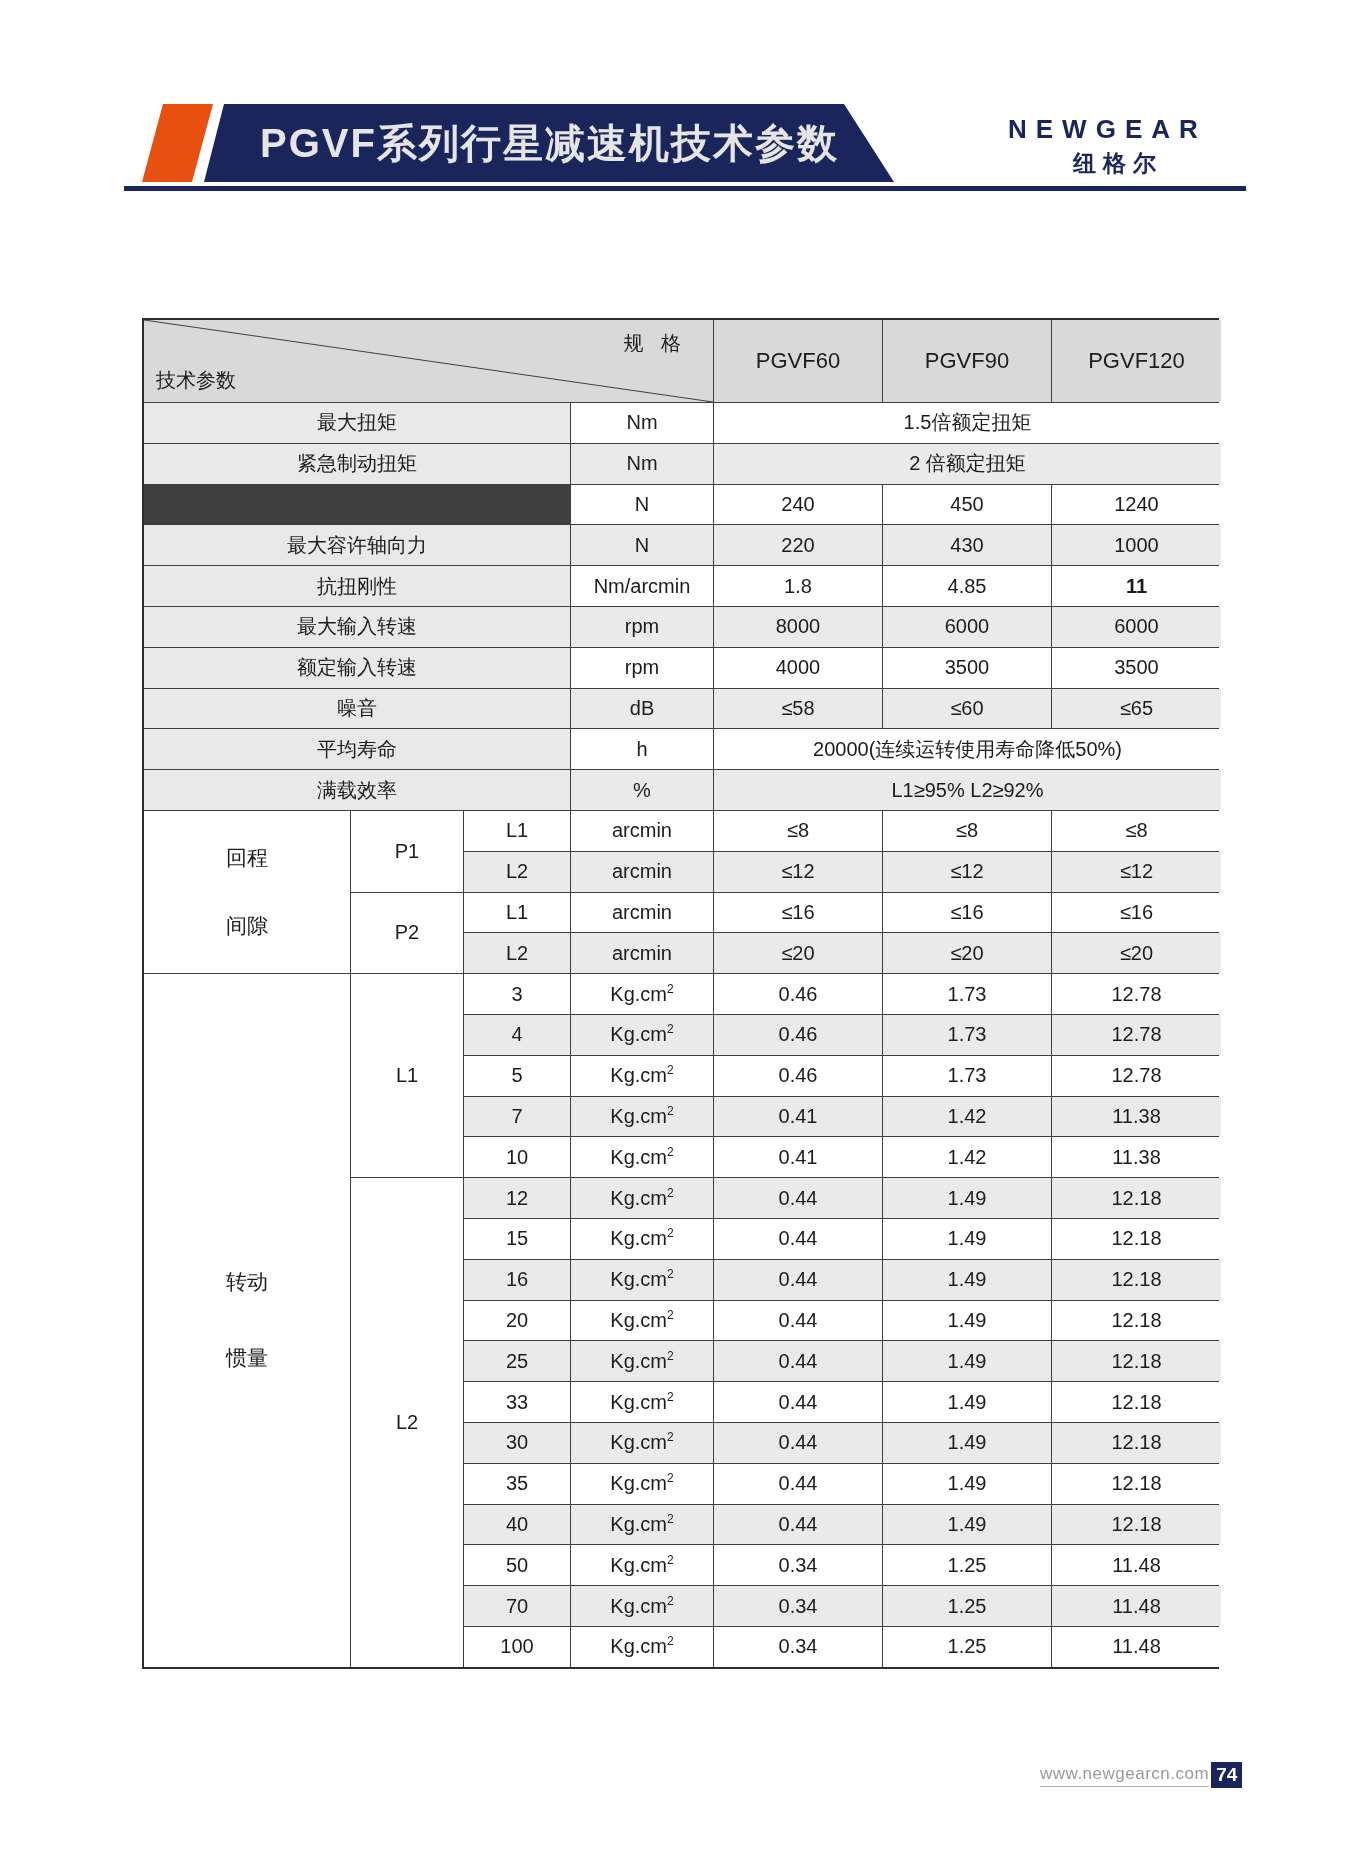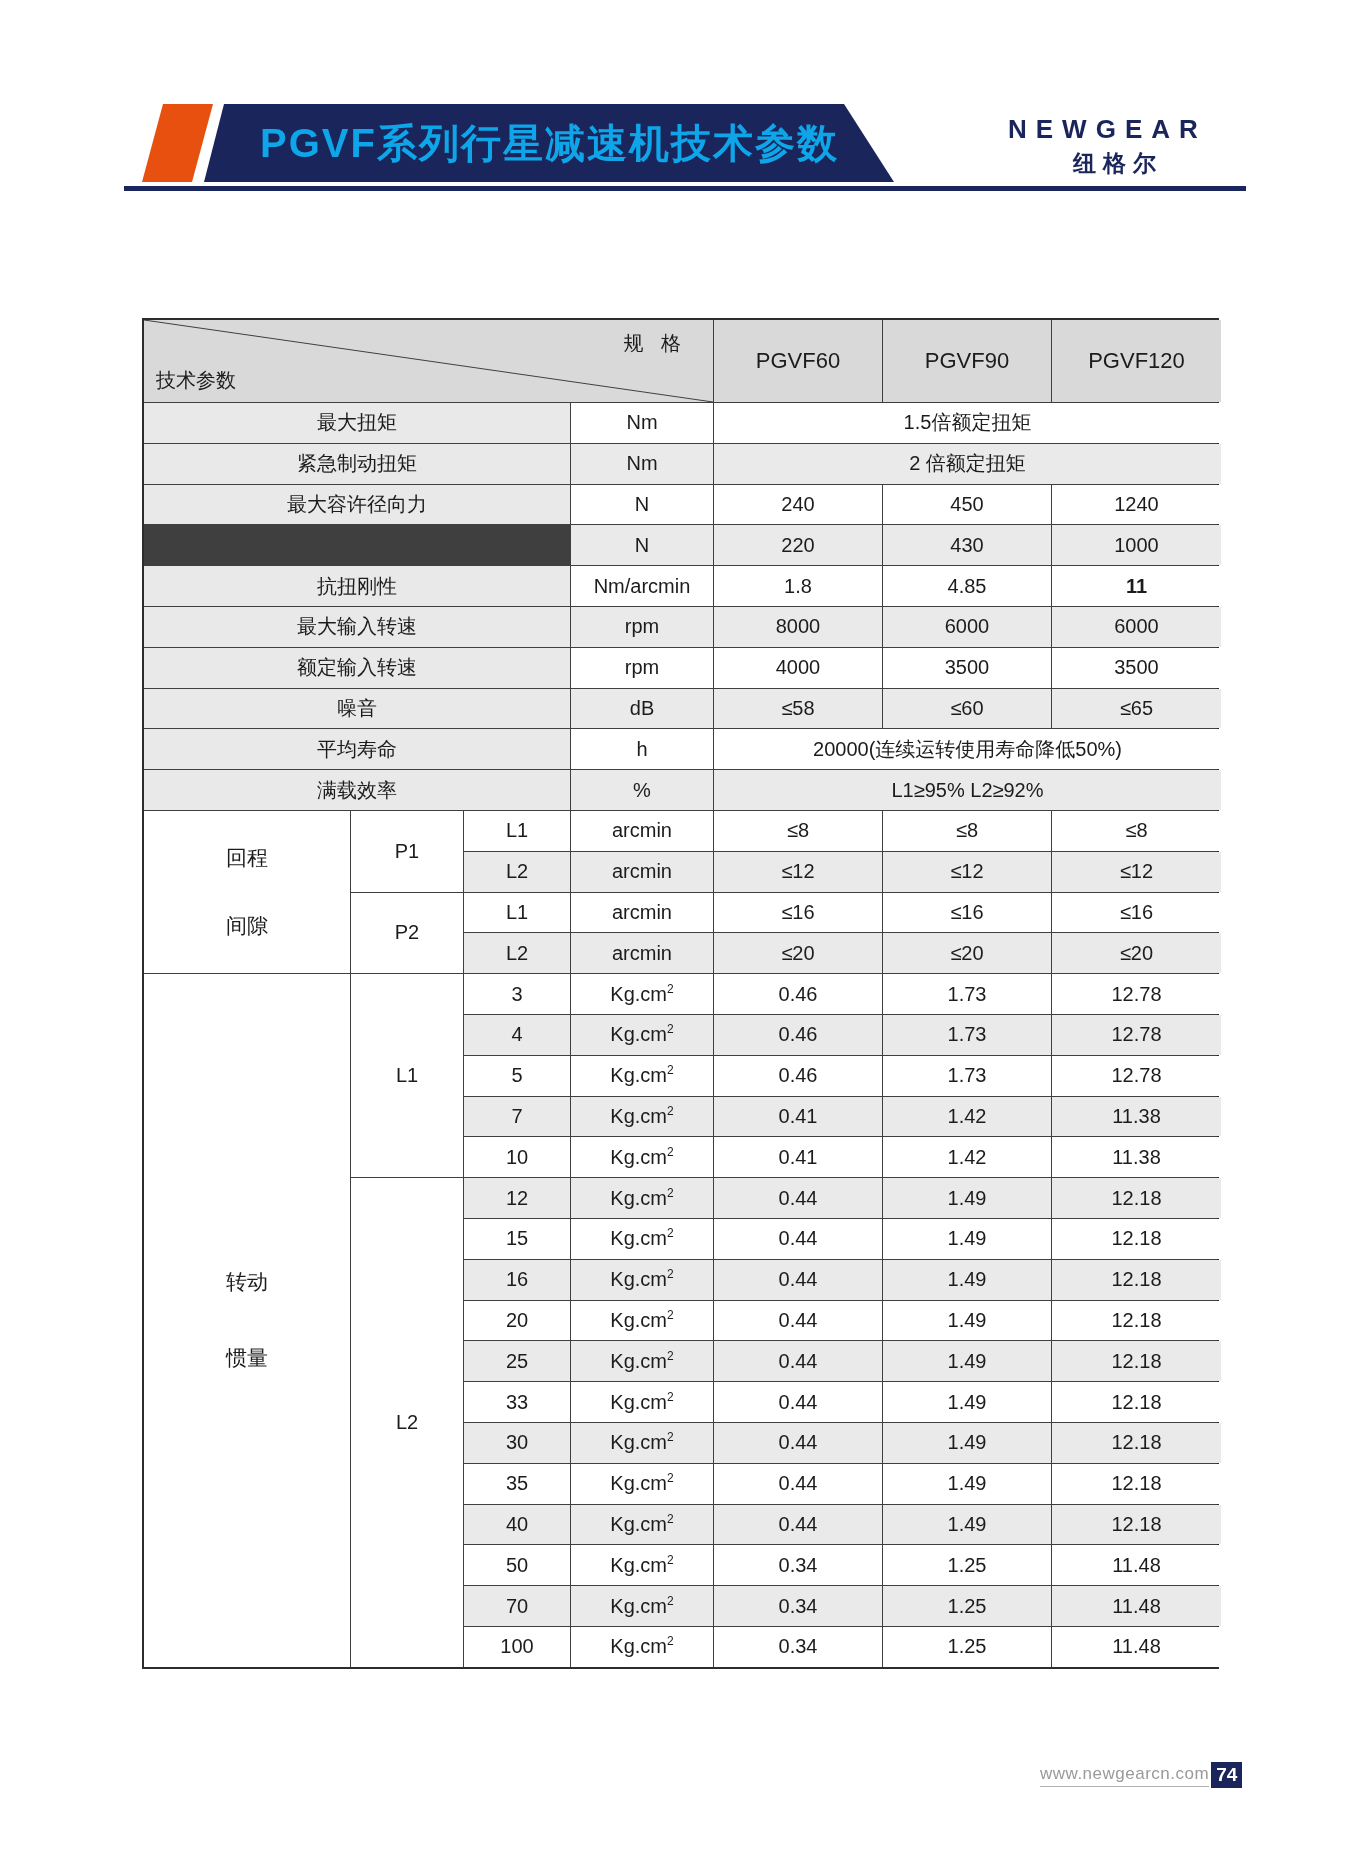--- a/index.html
+++ b/index.html
@@ -14,21 +14,21 @@
   html,body{width:1362px;height:1871px;background:#fff;overflow:hidden;
     font-family:"Liberation Sans","DejaVu Sans",sans-serif;}
   .abs{position:absolute;}
 
   
   #orange-slab{left:140px;top:104px;width:74px;height:78px;background:var(--orange);
     clip-path:polygon(23px 0,73px 0,52px 78px,2px 78px);}
   #title-banner{left:198px;top:104px;width:698px;height:78px;background:var(--navy);
     clip-path:polygon(26px 0,646px 0,696px 78px,6px 78px);
     display:flex;align-items:center;padding-left:62px;}
-  #title-banner .t{color:#0ea5e9;font-size:40px;font-weight:bold;letter-spacing:2px;white-space:nowrap;}
+  #title-banner .t{color:#e5e5e5;font-size:40px;font-weight:bold;letter-spacing:2px;white-space:nowrap;}
   #header-rule{left:124px;top:186px;width:1122px;height:5px;background:var(--navy);}
   #logo{left:1008px;top:114px;width:220px;color:var(--navy);}
   #logo .en{font-size:26px;font-weight:800;letter-spacing:9px;white-space:nowrap;}
   #logo .cn{font-size:23px;font-weight:800;letter-spacing:7px;text-align:center;margin-top:3px;}
 
   
   #grid{left:142px;top:318px;width:1077px;display:grid;
     grid-template-columns:206px 112px 106px 142px 168px 168px 169px;
     grid-template-rows:82px repeat(31,39.8px);
     gap:1px;background:var(--line);border:2px solid #2d2d2d;}
@@ -80,27 +80,27 @@
 <div class="c pname" style="grid-area: 2 / 1 / auto / span 3;">最大扭矩</div>
     <div class="c" style="grid-area: 2 / 4;">
       <span>Nm</span>
     </div>
     <div class="c" style="grid-area: 2 / 5 / auto / span 3;">1.5倍额定扭矩</div>
     <div class="c pname" style="grid-area: 3 / 1 / auto / span 3;">紧急制动扭矩</div>
     <div class="c gray" style="grid-area: 3 / 4;">
       <span>Nm</span>
     </div>
     <div class="c gray" style="grid-area: 3 / 5 / auto / span 3;">2 倍额定扭矩</div>
-    <div class="c pname" style="grid-area: 4 / 1 / auto / span 3;">最大容许径向力</div>
     <div class="c" style="grid-area: 4 / 4;">
       <span>N</span>
     </div>
     <div class="c" style="grid-area: 4 / 5;">240</div>
     <div class="c" style="grid-area: 4 / 6;">450</div>
     <div class="c" style="grid-area: 4 / 7;">1240</div>
+    <div class="c pname" style="grid-area: 5 / 1 / auto / span 3;">最大容许轴向力</div>
     <div class="c gray" style="grid-area: 5 / 4;">
       <span>N</span>
     </div>
     <div class="c gray" style="grid-area: 5 / 5;">220</div>
     <div class="c gray" style="grid-area: 5 / 6;">430</div>
     <div class="c gray" style="grid-area: 5 / 7;">1000</div>
     <div class="c pname" style="grid-area: 6 / 1 / auto / span 3;">抗扭刚性</div>
     <div class="c" style="grid-area: 6 / 4;">
       <span>Nm/arcmin</span>
     </div>

